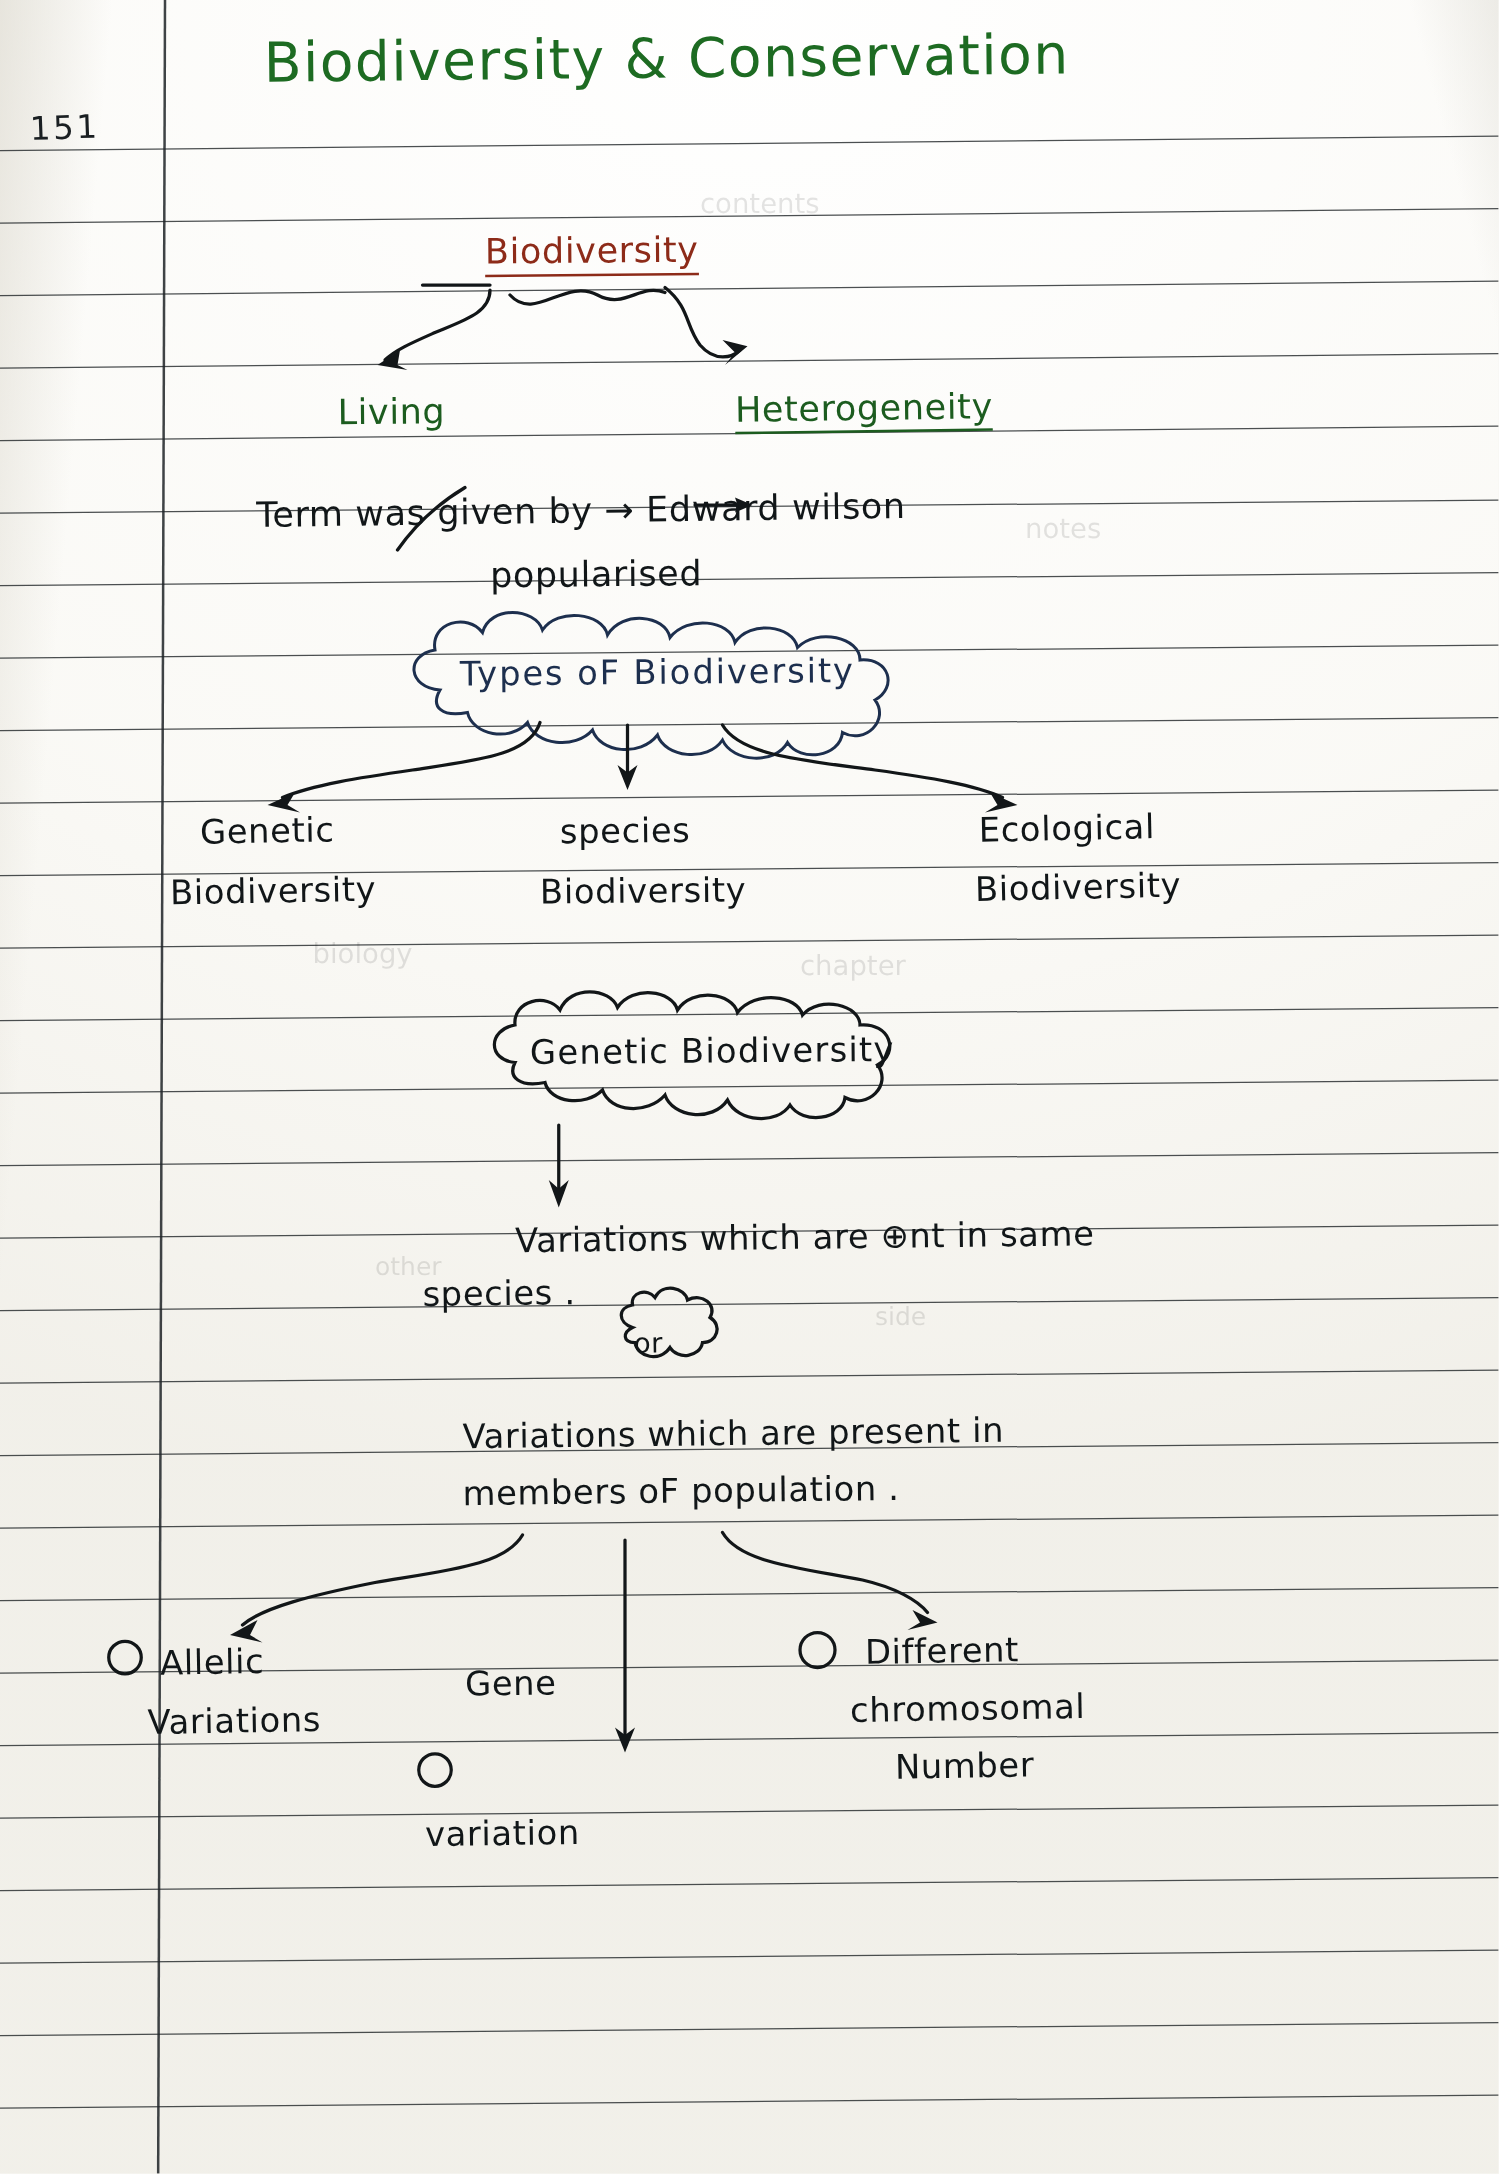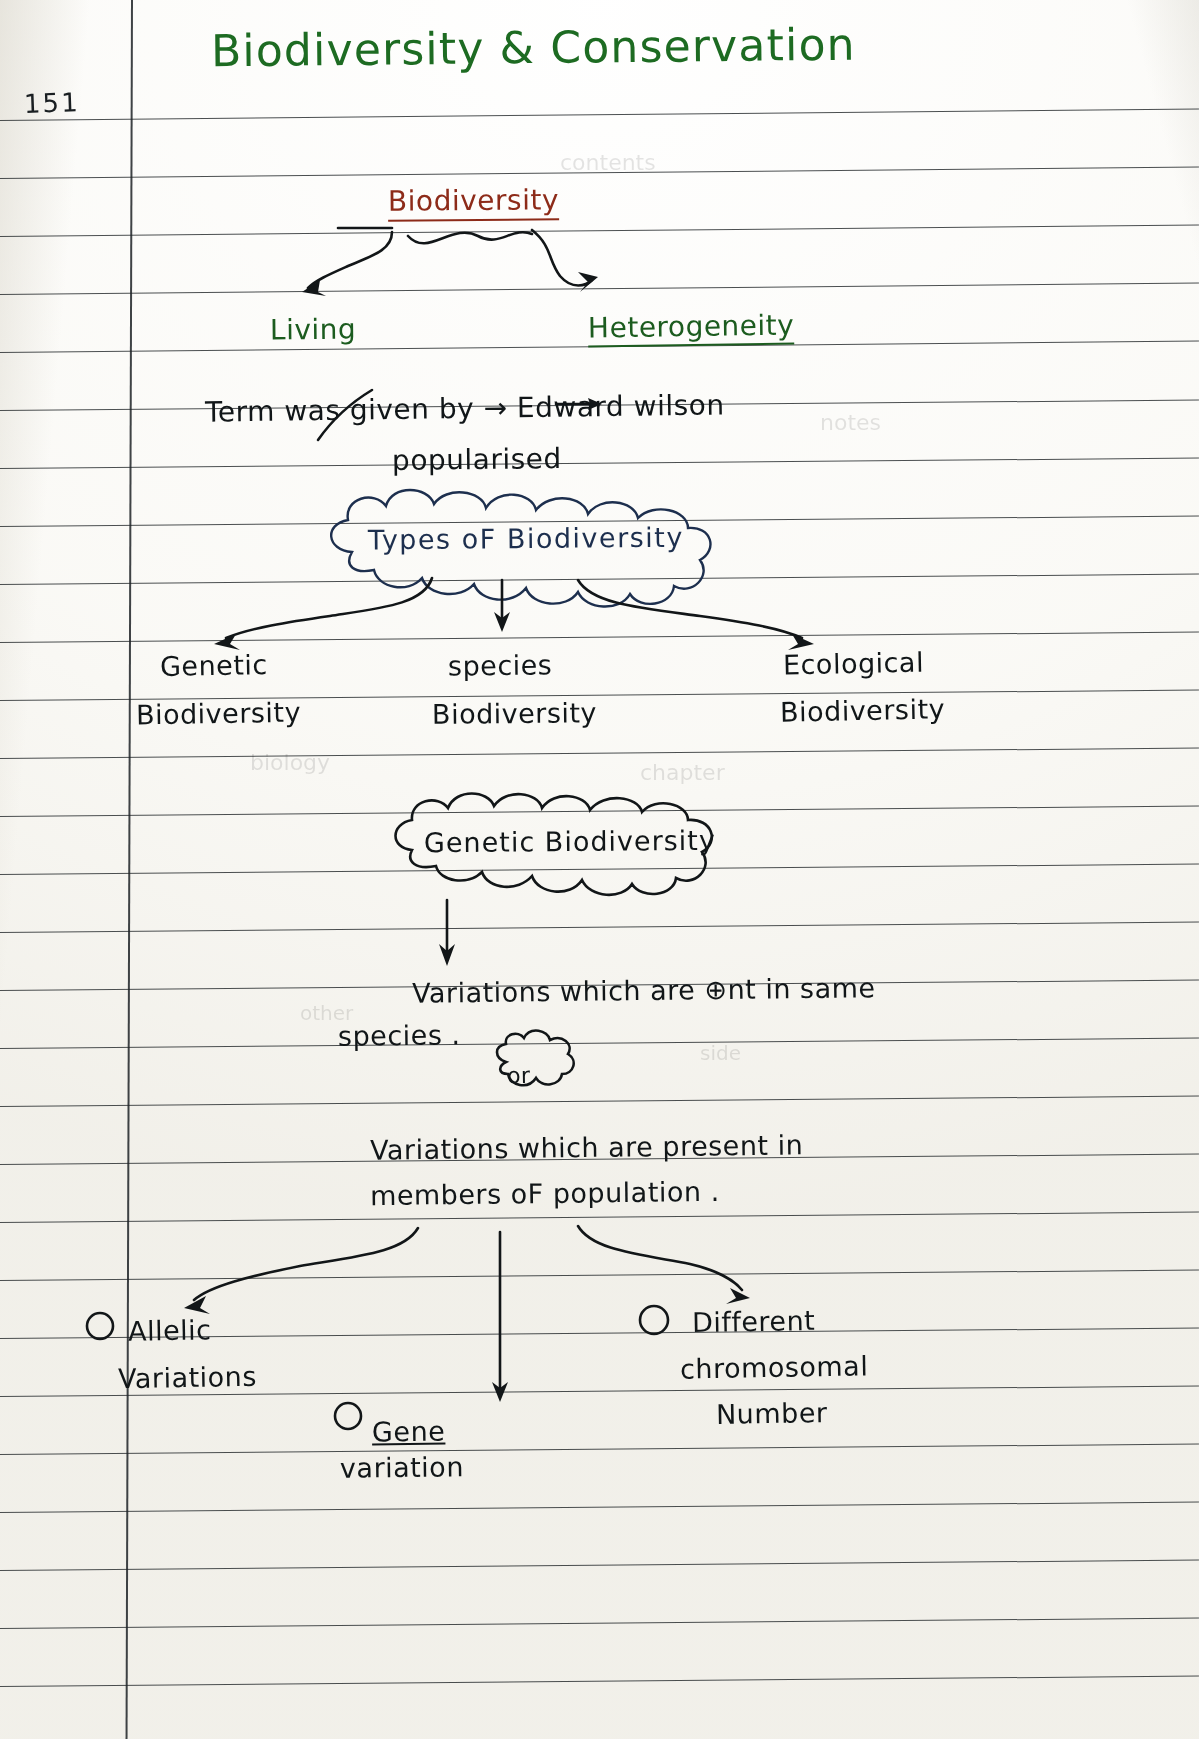--- a/index.html
+++ b/index.html
@@ -125,21 +125,21 @@
   }
 
   #def1-l1{ left:412px; top:975px; font-size:27px; transform:rotate(-.7deg); }
   #def1-l2{ left:338px; top:1020px; font-size:27px; transform:rotate(-.7deg); }
   #or-text{ left:507px; top:1048px; font-size:22px; transform:rotate(-1deg);margin-top:15px; }
 
   #def2-l1{ left:370px; top:1132px; font-size:27px; transform:rotate(-.7deg); }
   #def2-l2{ left:370px; top:1178px; font-size:27px; transform:rotate(-.7deg); }
   #item1-l1 { left:128px; top:1315px; font-size:27px; transform:rotate(-1deg); }
   #item1-l2 { left:118px; top:1362px; font-size:27px; transform:rotate(-1deg); }
-  #item2-l1 { left:372px; top:1416px; font-size:27px; transform:rotate(-.7deg);text-decoration:underline; }
+  #item2-l1 { left:372px; top:1332px; font-size:27px; transform:rotate(-.7deg); }
   #item2-l2 { left:340px; top:1452px; font-size:27px; transform:rotate(-.7deg); }
   #item3-l1 { left:692px; top:1306px; font-size:27px; transform:rotate(-1deg); }
   #item3-l2 { left:680px; top:1352px; font-size:27px; transform:rotate(-1deg); }
   #item3-l3 { left:716px; top:1398px; font-size:27px; transform:rotate(-1deg); }
 
   svg.overlay{
     position:absolute; top:0; left:0;
     width:1199px; height:1739px;
     pointer-events:none;
   }

